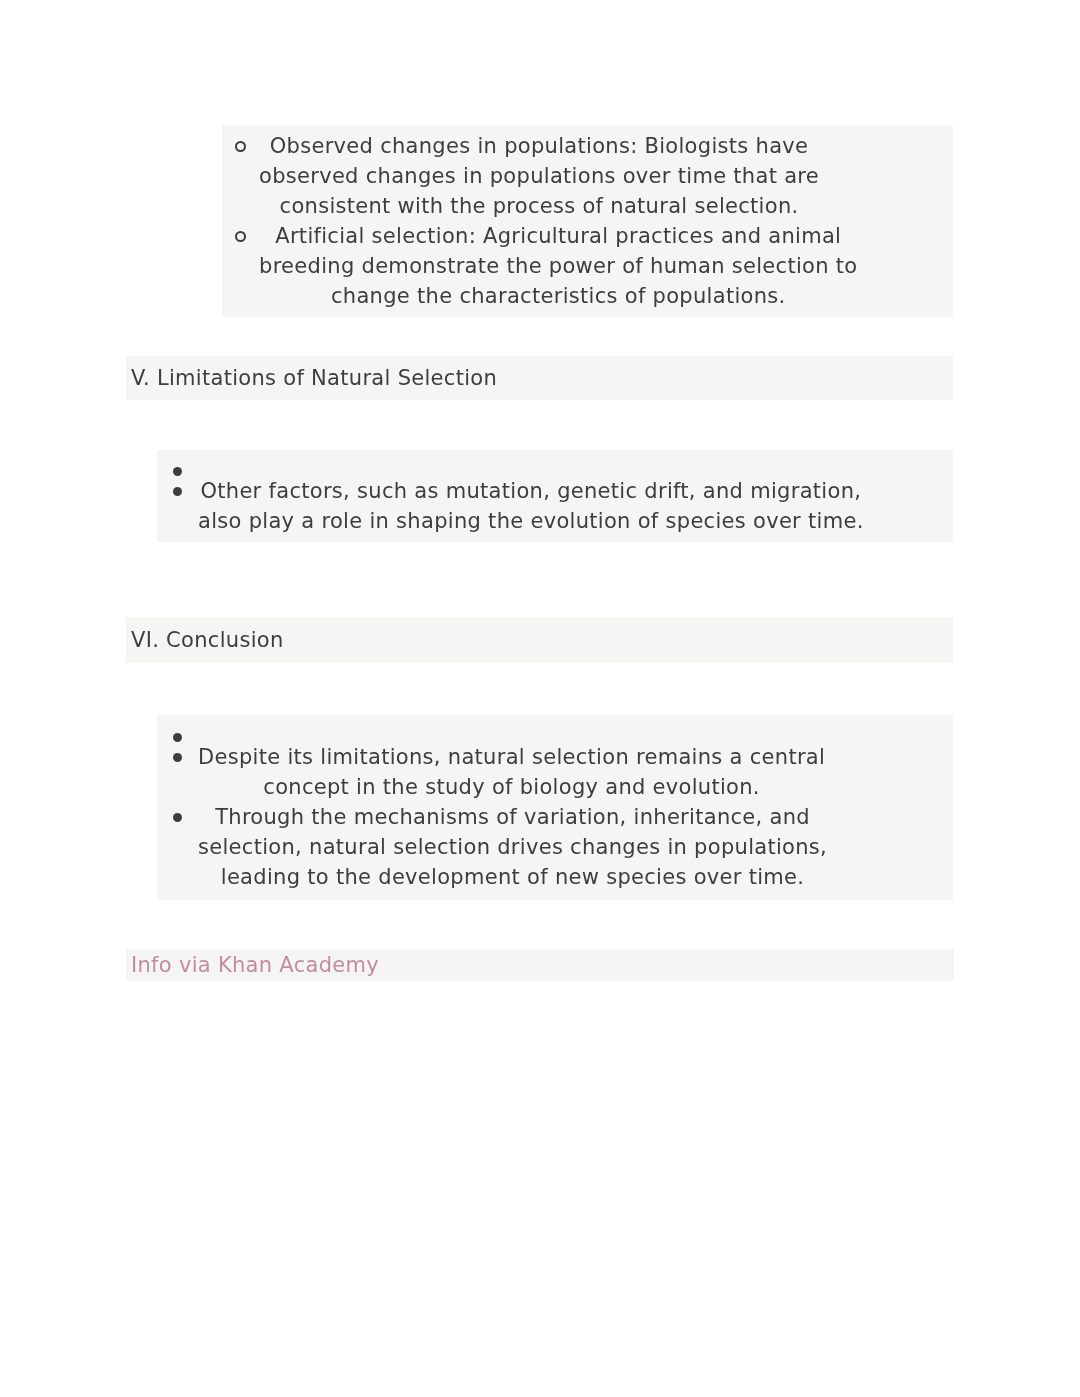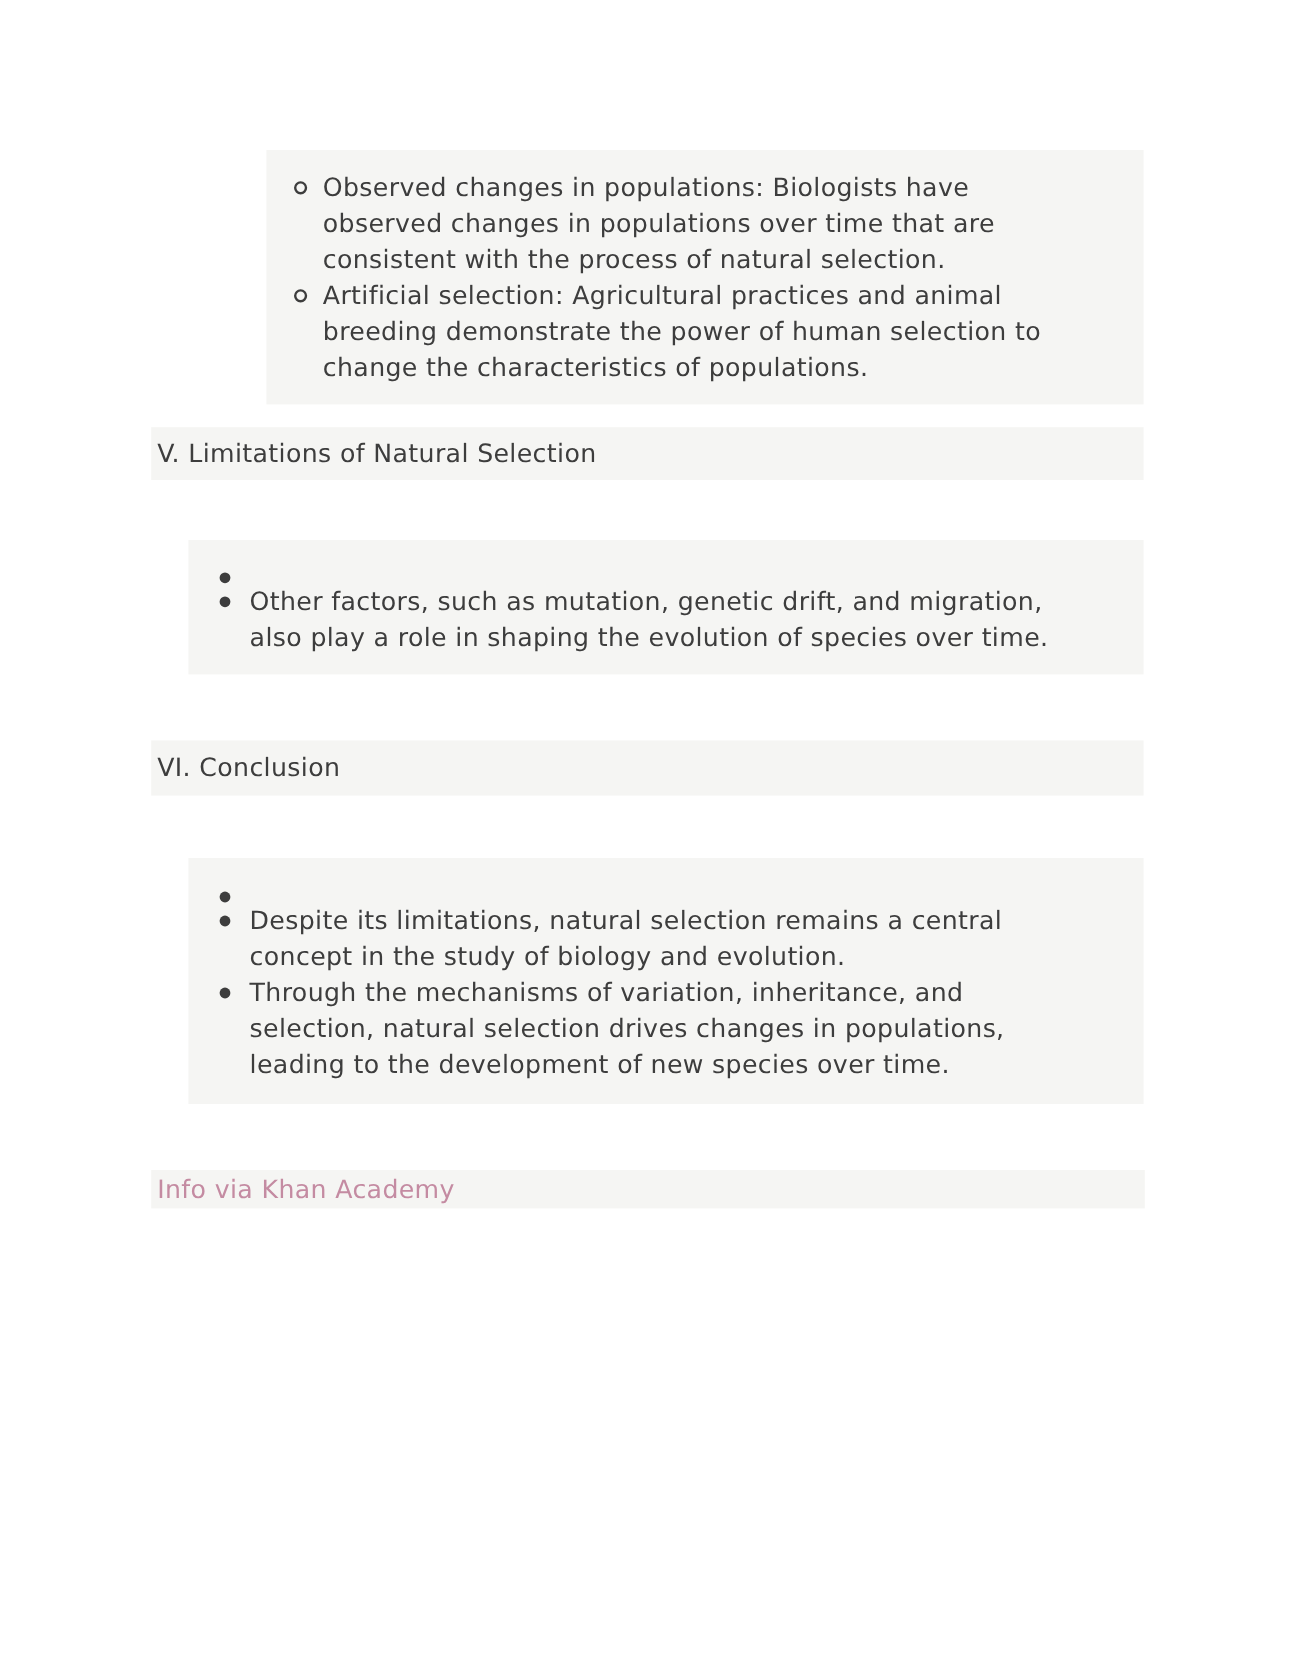--- a/index.html
+++ b/index.html
@@ -18,21 +18,21 @@
     overflow:hidden;
   }
   .hl-block{
     position:absolute;
     background:var(--block-bg);
     box-sizing:border-box;
   }
   
   ul.note-list{
     list-style:none;
-    margin:16px;padding:0;
+    margin:6px;padding:0;text-align:center;
   }
   ul.note-list li{
     display:flex;
     align-items:flex-start;
   }
   .li-text{
     white-space:pre-line;
     font-size:21px;
     line-height:30px;
     letter-spacing:0.3px;
@@ -63,21 +63,21 @@
     padding-left:5px;
   }
   #heading-v{top:356px;}
   #heading-vi{top:617px;height:46px;text-align:right;}
   .heading-text{
     font-size:21px;
     line-height:30px;
     letter-spacing:0.3px;
   }
   #footer-block{
-    left:126px;top:975px;width:828px;height:32px;
+    left:126px;top:949px;width:828px;height:32px;
     display:flex;align-items:center;
     padding-left:5px;
   }
   #footer-block .heading-text{color:var(--accent);}
 </style>
 </head>
 <body>
 
 <div class="hl-block" id="evidence-block">
   <ul class="note-list">

